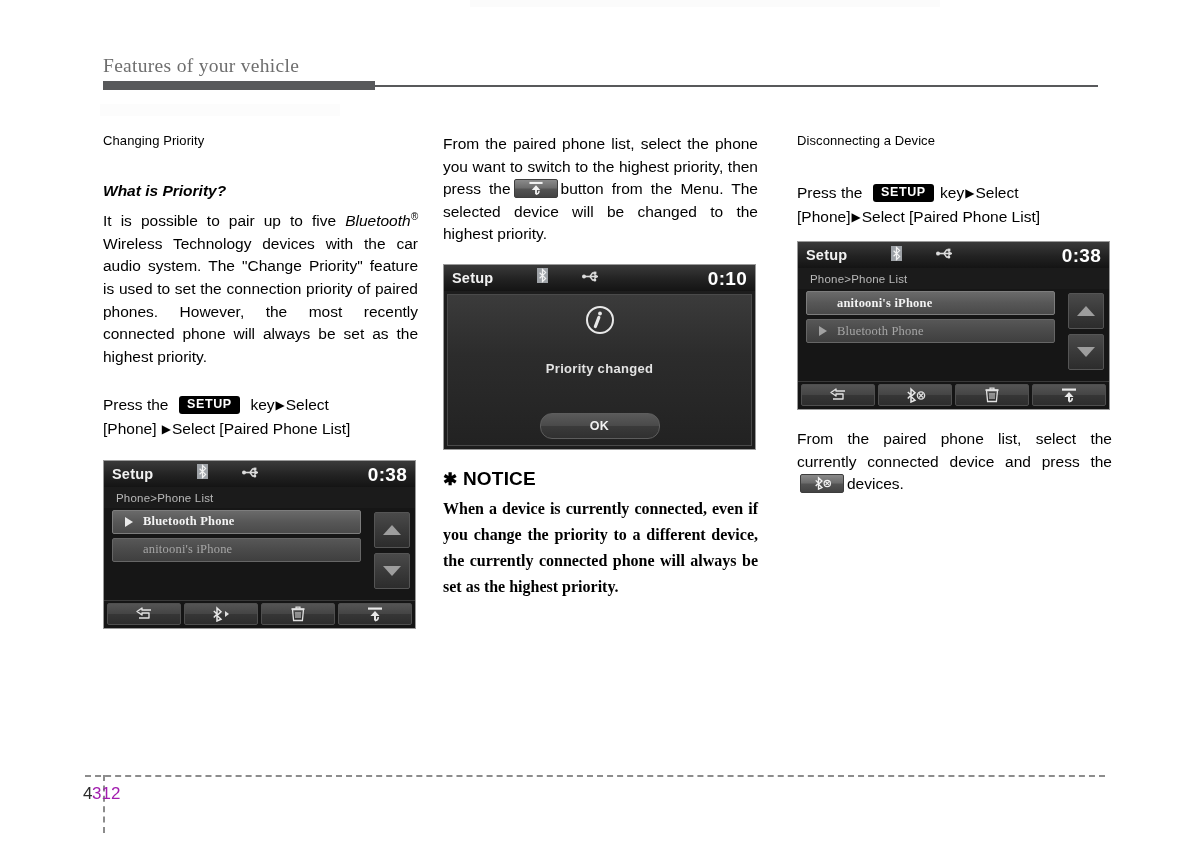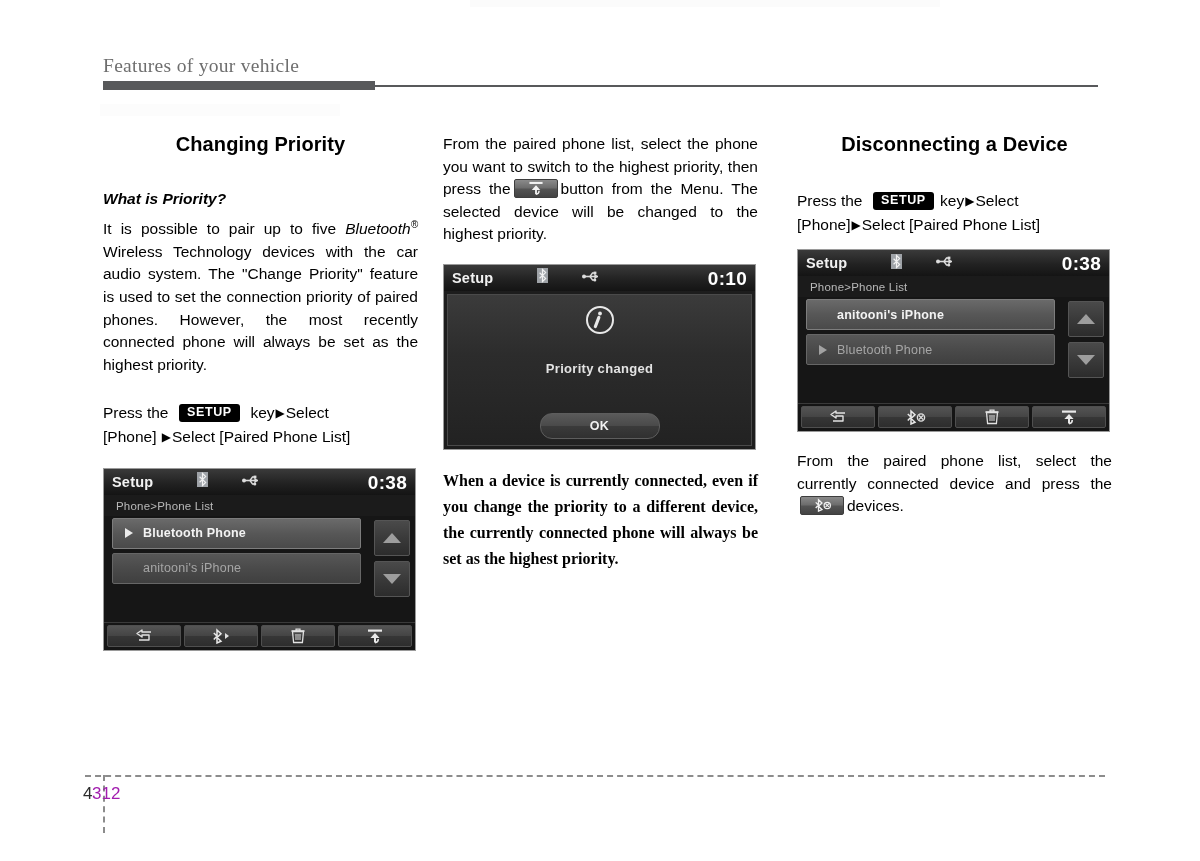--- a/index.html
+++ b/index.html
@@ -43,24 +43,23 @@
   }
 
   
   .col { position:absolute; top:133px; width:315px; }
   #col-1 { left:103px; }
   #col-2 { left:443px; }
   #col-3 { left:786px;margin-left:11px; }
 
   h2.sect-title {
     margin:0 0 34px 0;
-    font-size:20px;
-    font-weight:bold;
+    font-size:13px;
+    font-weight:normal;
     letter-spacing:.1px;
-    text-align:center;
   }
   h3.sub-title {
     margin:0 0 6px 0;
     font-size:15.5px;
     font-weight:bold;
     font-style:italic;
   }
   p.body {
     margin:0;
     font-size:15.5px;
@@ -150,26 +149,27 @@
     color:#fff; font-size:19px; font-weight:bold; letter-spacing:.3px;
   }
   .scr-breadcrumb {
     color:#b9b9b9; font-size:11.5px; padding:5px 0 4px 12px;
     letter-spacing:.2px;
     background:#1b1b1b;
   }
   .scr-body { position:relative; padding:0 0 0 0; background:#161616; }
   .list-area { position:relative; }
   .list-row {
-    height:31px; margin:0 8px 4px 8px;
+    height:24px; margin:0 8px 4px 8px;
     border-radius:2px;
     display:flex; align-items:center;
     padding-left:12px;
     font-size:12.5px;
     letter-spacing:.2px;
+    font-family:Liberation Serif, serif;
   }
   .list-row.bright {
     background:linear-gradient(180deg,#6a6a6a 0%,#575757 50%,#4a4a4a 100%);
     border:1px solid #7d7d7d;
     color:#f3f3f3;
     font-weight:bold;
   }
   .list-row.dim {
     background:linear-gradient(180deg,#575757 0%,#4a4a4a 50%,#3f3f3f 100%);
     border:1px solid #666;
@@ -384,20 +384,21 @@
             <path d="M15.6 12.5 L13.4 21.5" stroke="#e8e8e8" stroke-width="3.2" stroke-linecap="round" transform="skewX(-8)"></path>
           </svg>
       </div>
       <div style="position:absolute; left:0; right:0; top:66px; text-align:center; color:#e3e3e3; font-size:13px; letter-spacing:.3px;font-weight:bold;">Priority changed</div>
       <div style="position:absolute; left:50%; bottom:6px; transform:translateX(-50%); width:120px; height:26px; background:linear-gradient(180deg,#5a5a5a 0%,#4a4a4a 48%,#3a3a3a 52%,#303030 100%); border:1px solid #5d5d5d; border-radius:12px; display:flex; align-items:center; justify-content:center; color:#f0f0f0; font-size:12.5px; font-weight:bold; letter-spacing:.5px;">OK</div>
     </div>
   </div>
 
   <div class="sp-18"></div>
 
+  <div class="notice-head"><span class="notice-star">✱</span> <span>NOTICE</span></div>
   <p class="notice-body lastline-left">When a device is currently connected, even if you change the priority to a different device, the currently connected phone will always be set as the highest priority.</p>
 </div>
 
 <div class="col" id="col-3">
 
   <h2 class="sect-title">Disconnecting a Device</h2>
 
   <p class="body lastline-left"><span>Press     the</span>&nbsp;&nbsp;<span class="keycap">SETUP</span>&nbsp;<span>key</span><span class="arrowkey">▶</span><span>Select</span><br><span>[Phone]</span><span class="arrowkey">▶</span><span>Select [Paired Phone List]</span></p>
 
   <div class="sp-12"></div>

